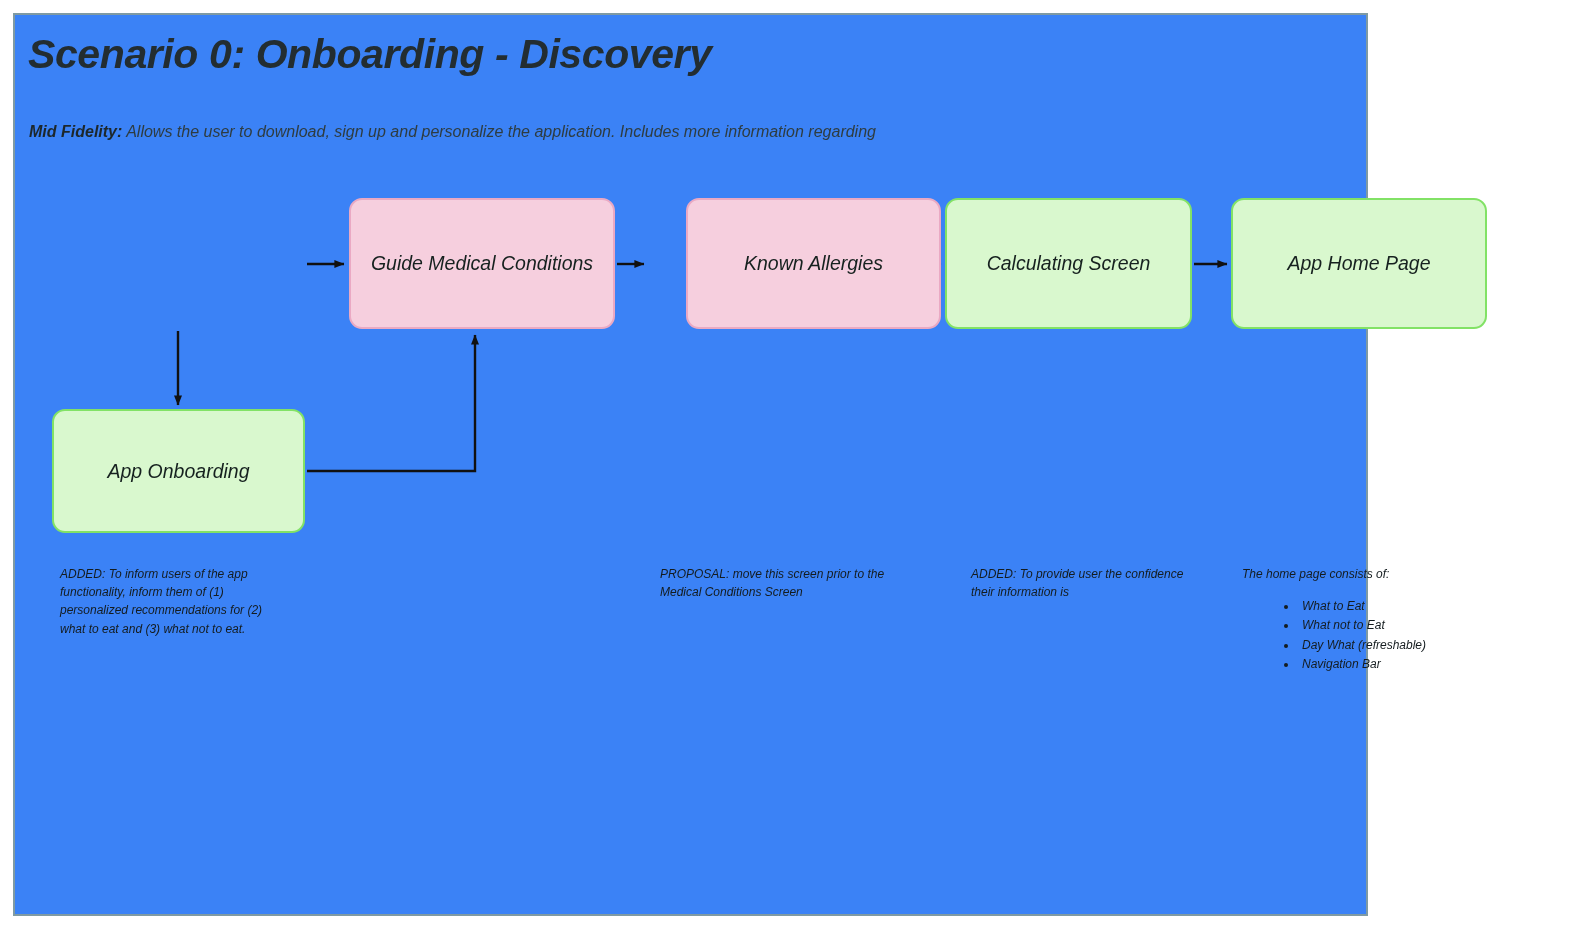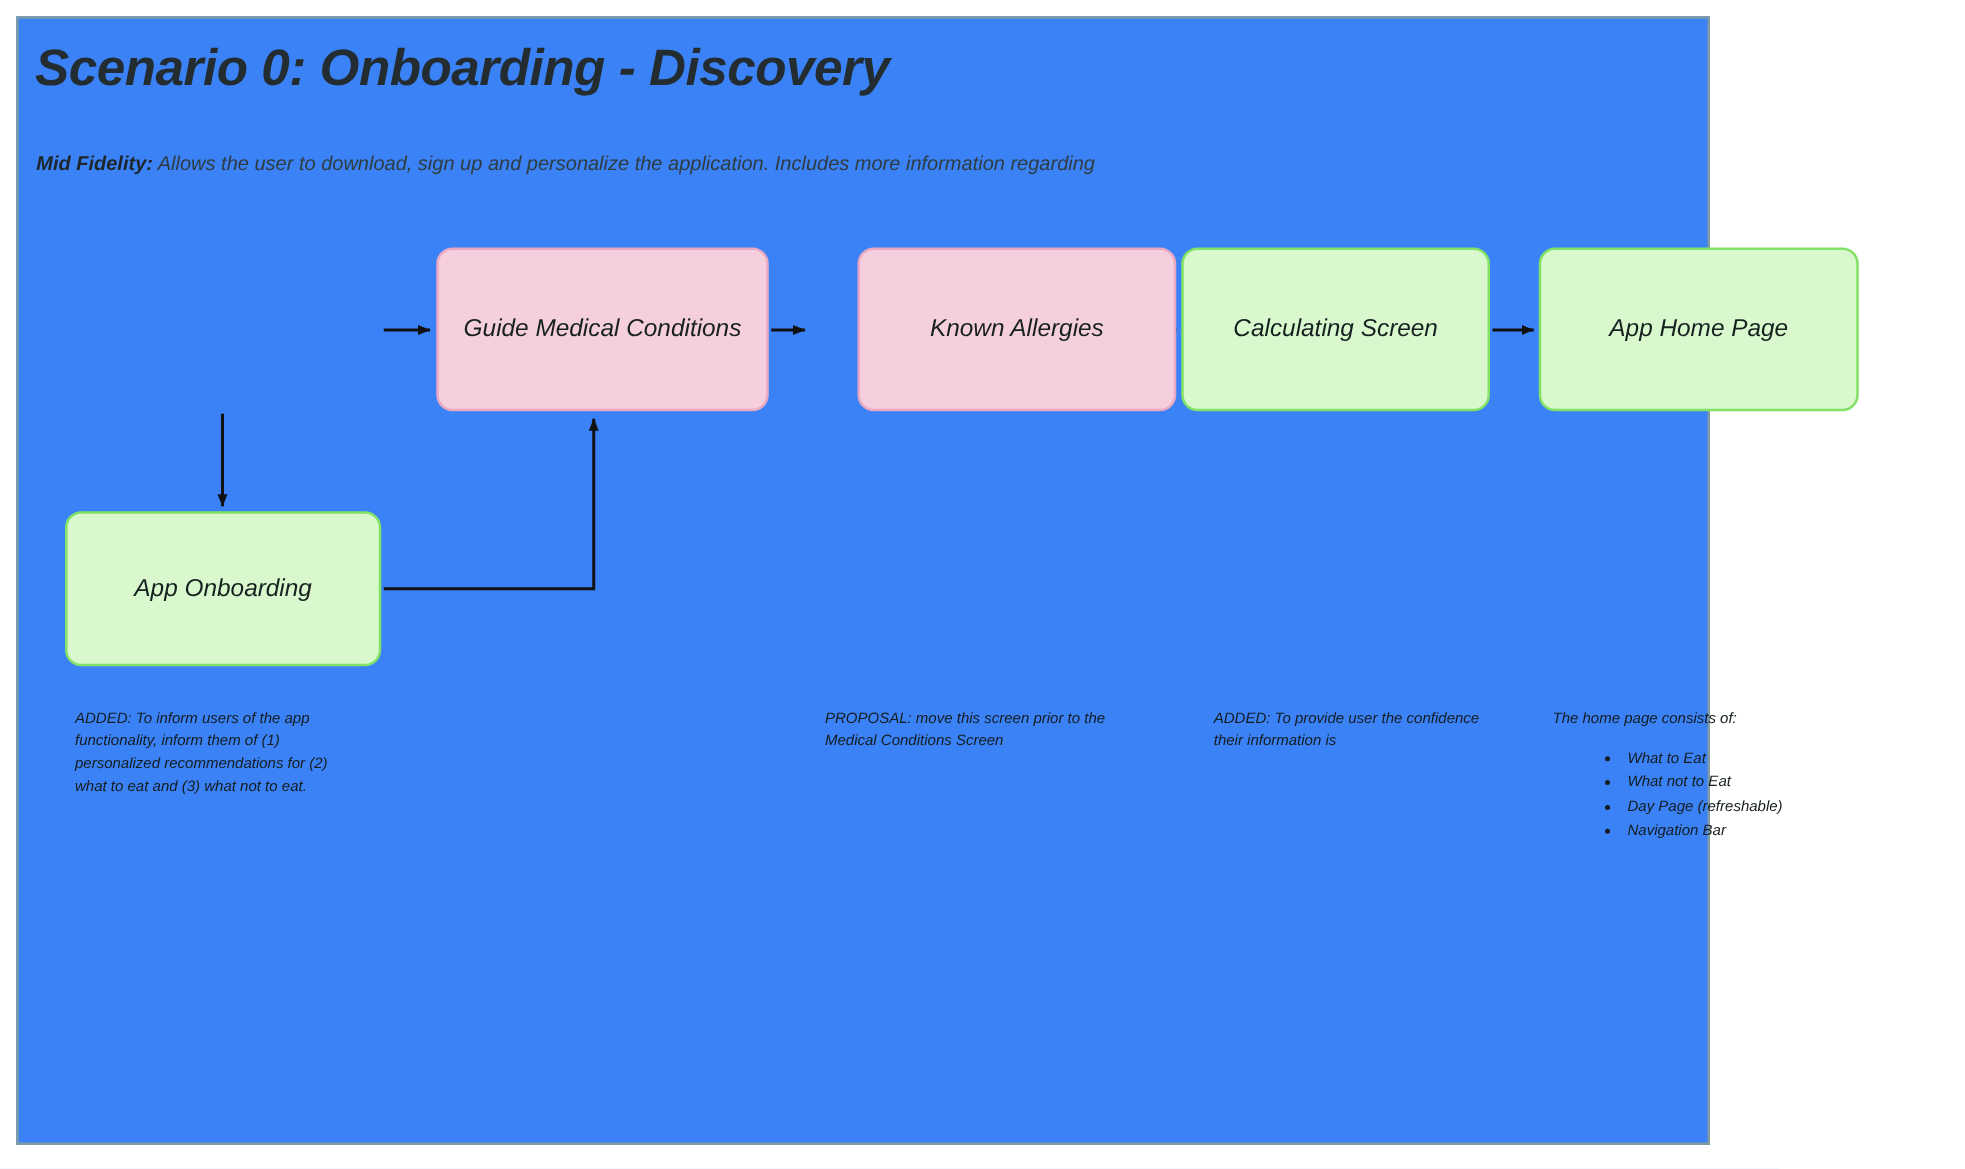--- a/index.html
+++ b/index.html
@@ -152,18 +152,18 @@
 
   <div class="note" id="note-onboarding">ADDED: To inform users of the app functionality, inform them of (1) personalized recommendations for (2) what to eat and (3) what not to eat.</div>
   <div class="note" id="note-allergies">PROPOSAL: move this screen prior to the Medical Conditions Screen</div>
   <div class="note" id="note-calculating">ADDED: To provide user the confidence their information is</div>
 
   <div class="note" id="note-home">
     <div>The home page consists of:</div>
     <ul>
       <li>What to Eat</li>
       <li>What not to Eat</li>
-      <li>Day Page (refreshable)</li>
+      <li>Day What (refreshable)</li>
       <li>Navigation Bar</li>
     </ul>
   </div>
 
 </div>
 
 </body></html>

